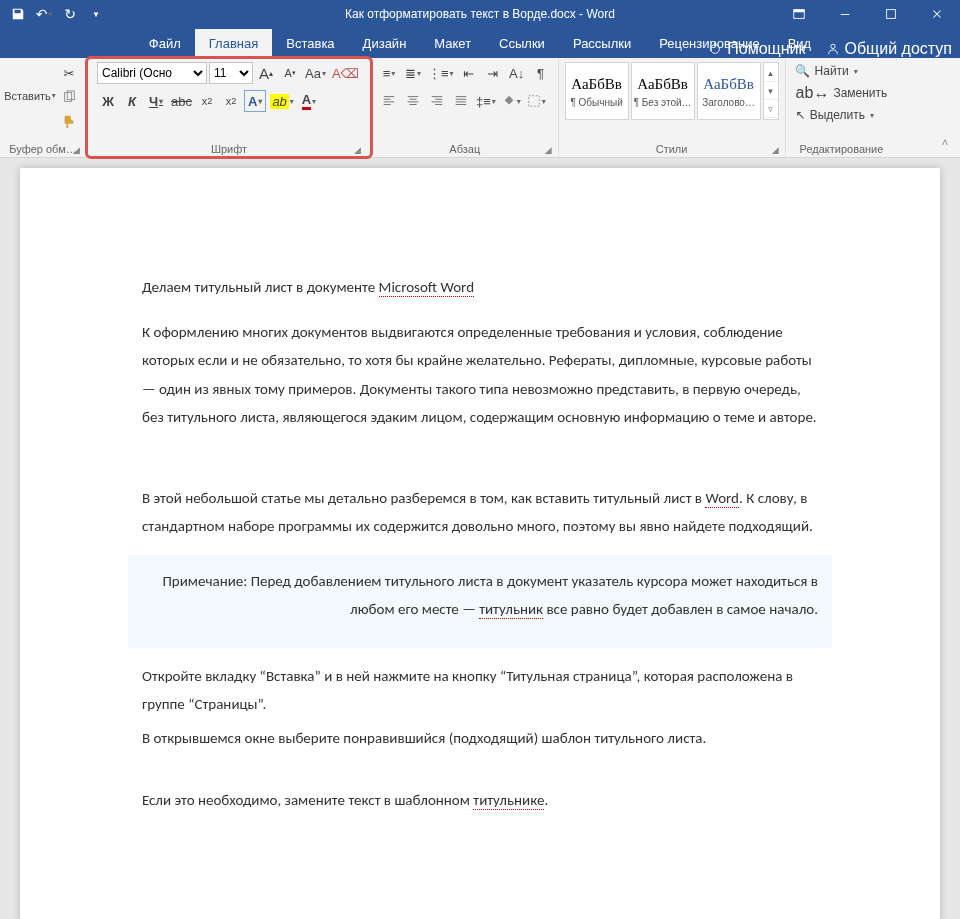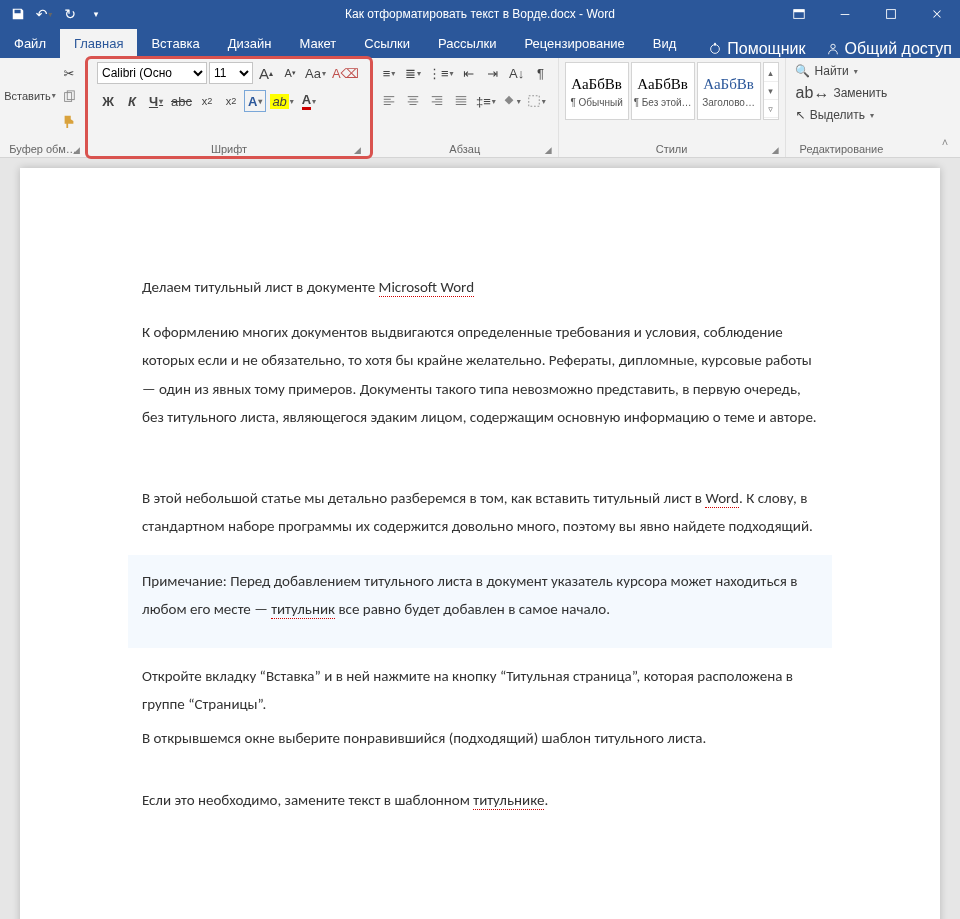--- a/index.html
+++ b/index.html
@@ -7,21 +7,21 @@
 
 
 .titlebar { background: #2b579a; color: #fff; height: 28px; display: flex; align-items: center; position: relative; }
 .qat { display: flex; gap: 2px; padding: 0 6px; align-items: center; }
 .qat .ico, .winctl .ico { width: 24px; height: 24px; display: inline-flex; align-items: center; justify-content: center; color: #fff; font-size: 14px; }
 .titlebar .title { position: absolute; left: 0; right: 0; text-align: center; font-size: 12px; pointer-events: none; }
 .winctl { position: absolute; right: 0; display: flex; gap: 0; }
 .winctl .ico { width: 46px; }
 
 
-.tabs { background: #2b579a; height: 30px; display: flex; align-items: flex-end; color: #fff; position: relative; }
+.tabs { background: #2b579a; height: 30px; display: flex; align-items: flex-end; color: #fff; position: relative; justify-content: center; }
 .tab { padding: 7px 14px; font-size: 13px; cursor: pointer; }
 .tab.active { background: #f3f3f3; color: #2b579a; }
 .tabs .right { position: absolute; right: 8px; display: flex; gap: 20px; align-items: center; font-size: 16px; }
 .tabs .right .item { display: flex; align-items: center; gap: 5px; }
 
 
 .ribbon { background: #f3f3f3; border-bottom: 1px solid #d4d4d4; height: 100px; display: flex; position: relative; }
 .group { display: flex; flex-direction: column; justify-content: space-between; padding: 4px 6px 2px; border-right: 1px solid #e1e1e1; position: relative; }
 .group-body { display: flex; gap: 4px; align-items: flex-start; flex: 1; }
 .group-label { text-align: center; font-size: 11px; color: #666; padding: 2px 0 0; position: relative; }
@@ -55,21 +55,21 @@
 .edit-col { display: flex; flex-direction: column; gap: 2px; }
 .edit-item { display: flex; align-items: center; gap: 4px; font-size: 12px; color: #444; padding: 2px 4px; }
 
 
 .docarea { background: #e6e6e6; height: calc(919px - 28px - 30px - 100px); display: flex; justify-content: center; overflow: hidden; padding: 10px 10px 0; }
 .page { background: #fff; width: 920px; min-height: 1100px; box-shadow: 0 0 8px rgba(0,0,0,0.2); padding: 105px 122px 0 122px; font-family: Calibri, sans-serif; font-size: 15px; color: #333; line-height: 1.9; }
 .page .h { font-size: 15px; margin-bottom: 16px; }
 .page .u { border-bottom: 1px dotted #cc0000; }
 .page p { margin-bottom: 14px; }
 .page .gap { height: 38px; }
-.page .note { background: #f4f9fe; padding: 12px 14px 24px; margin: 8px -14px 14px; }
+.page .note { background: #f4f9fe; padding: 12px 14px 24px; margin: 8px -14px 14px; text-align: right; }
 
 svg.ic { width: 14px; height: 14px; }
 </style>
 </head>
 <body>
 
 <div class="titlebar">
   <div class="qat">
     <span class="ico">
         <svg class="ic" viewBox="0 0 16 16">

